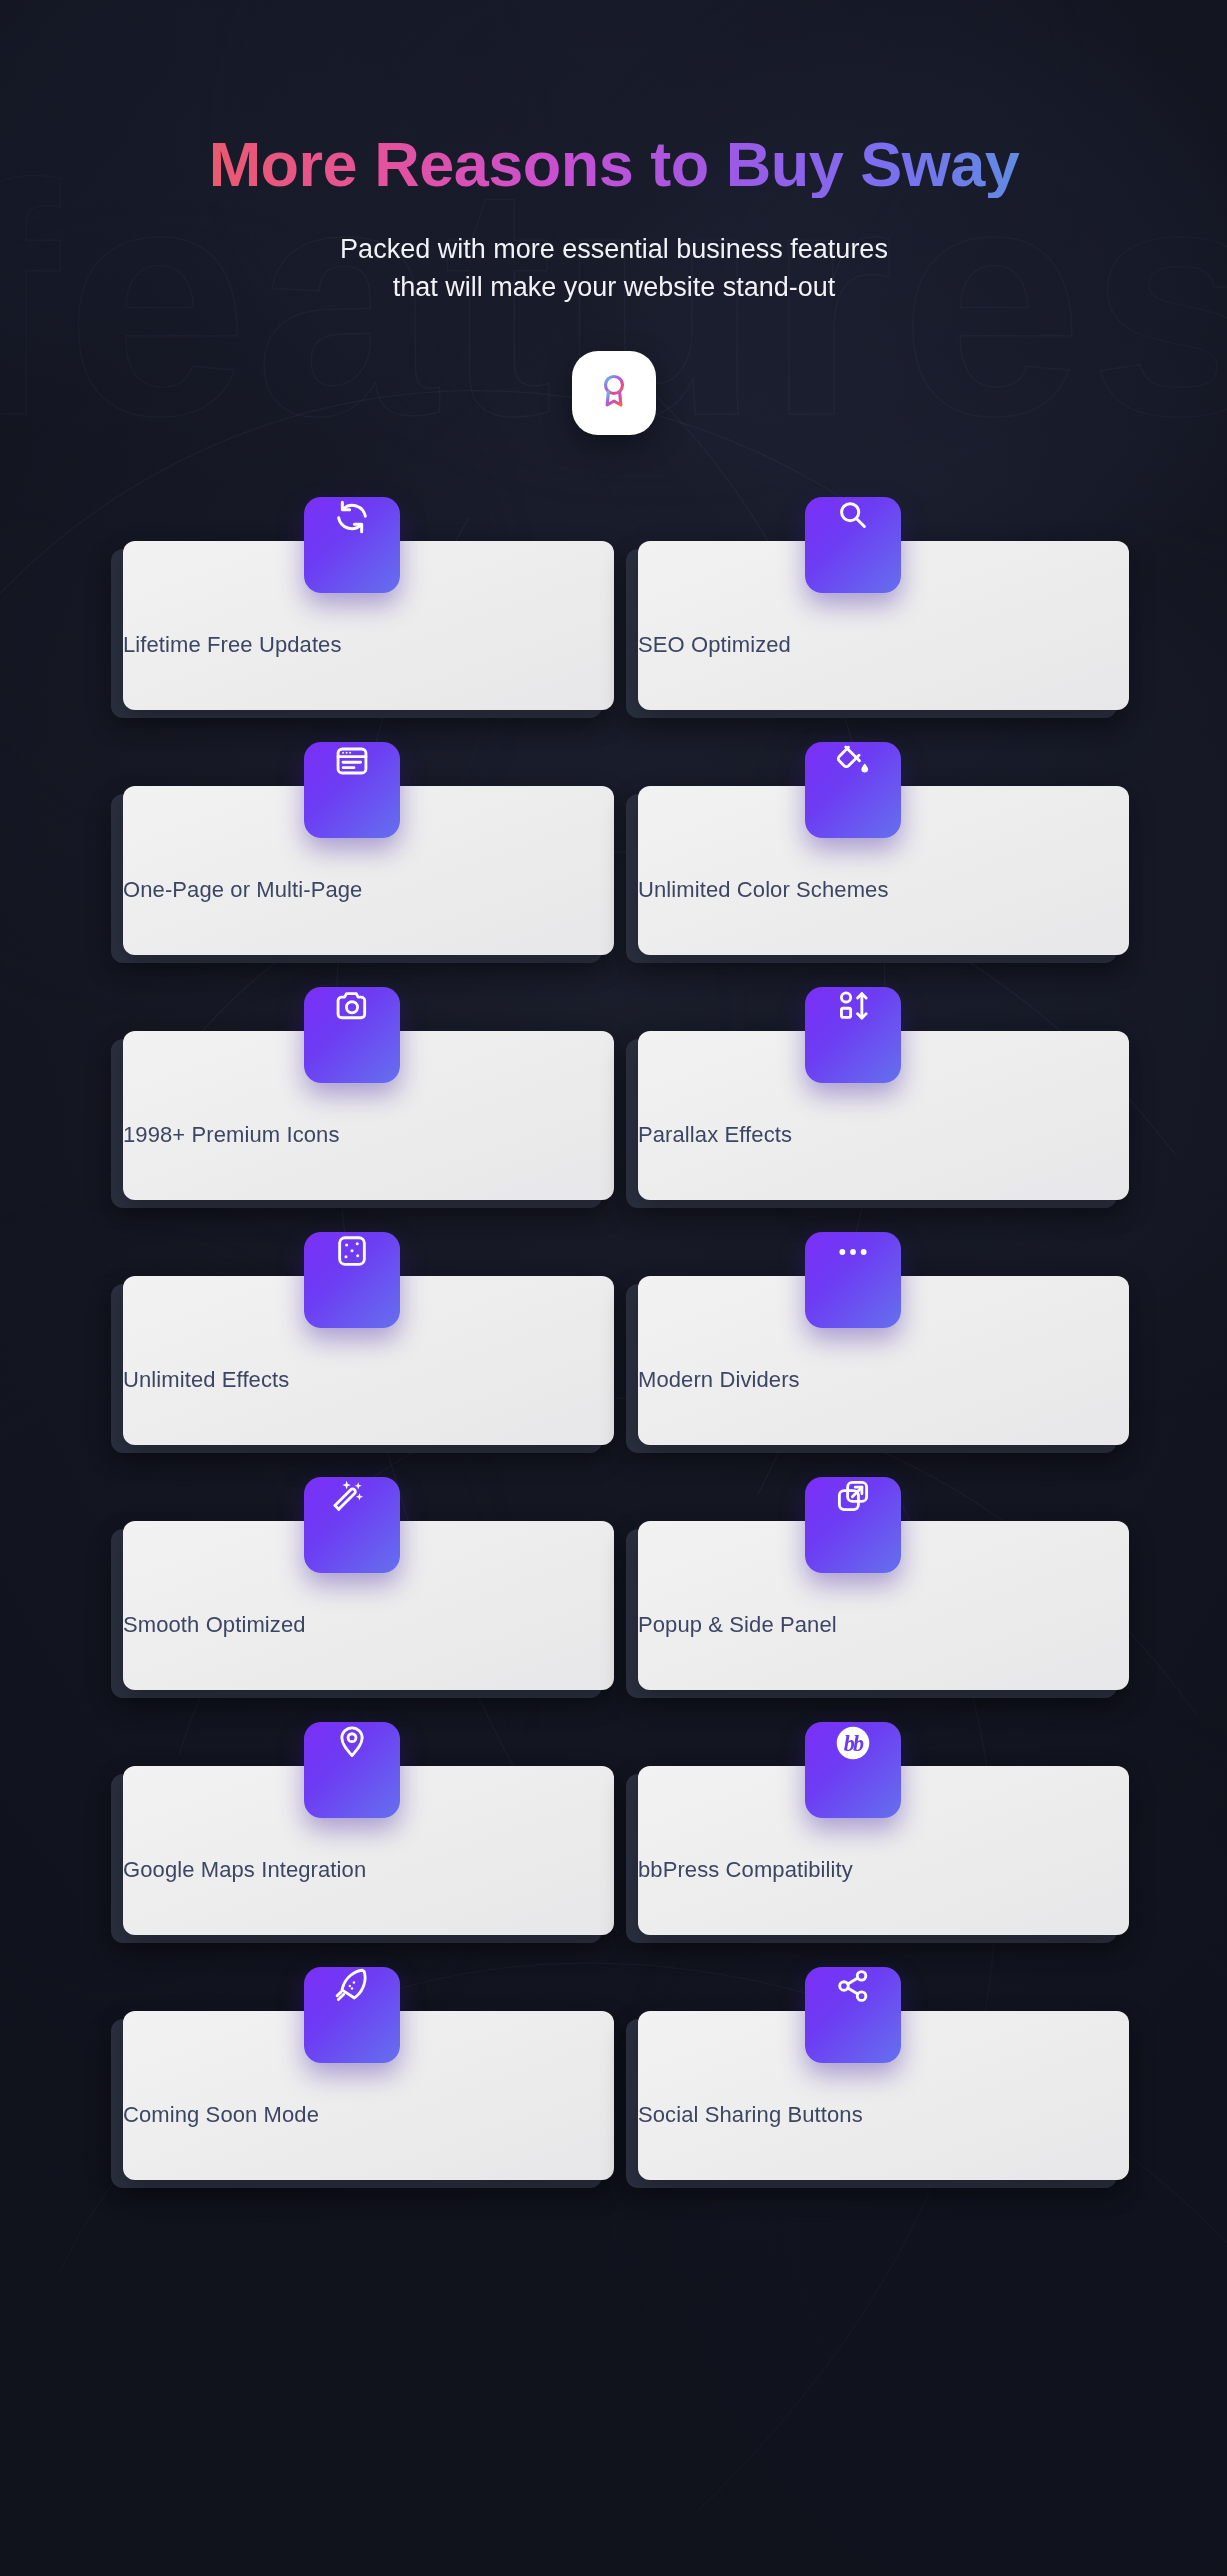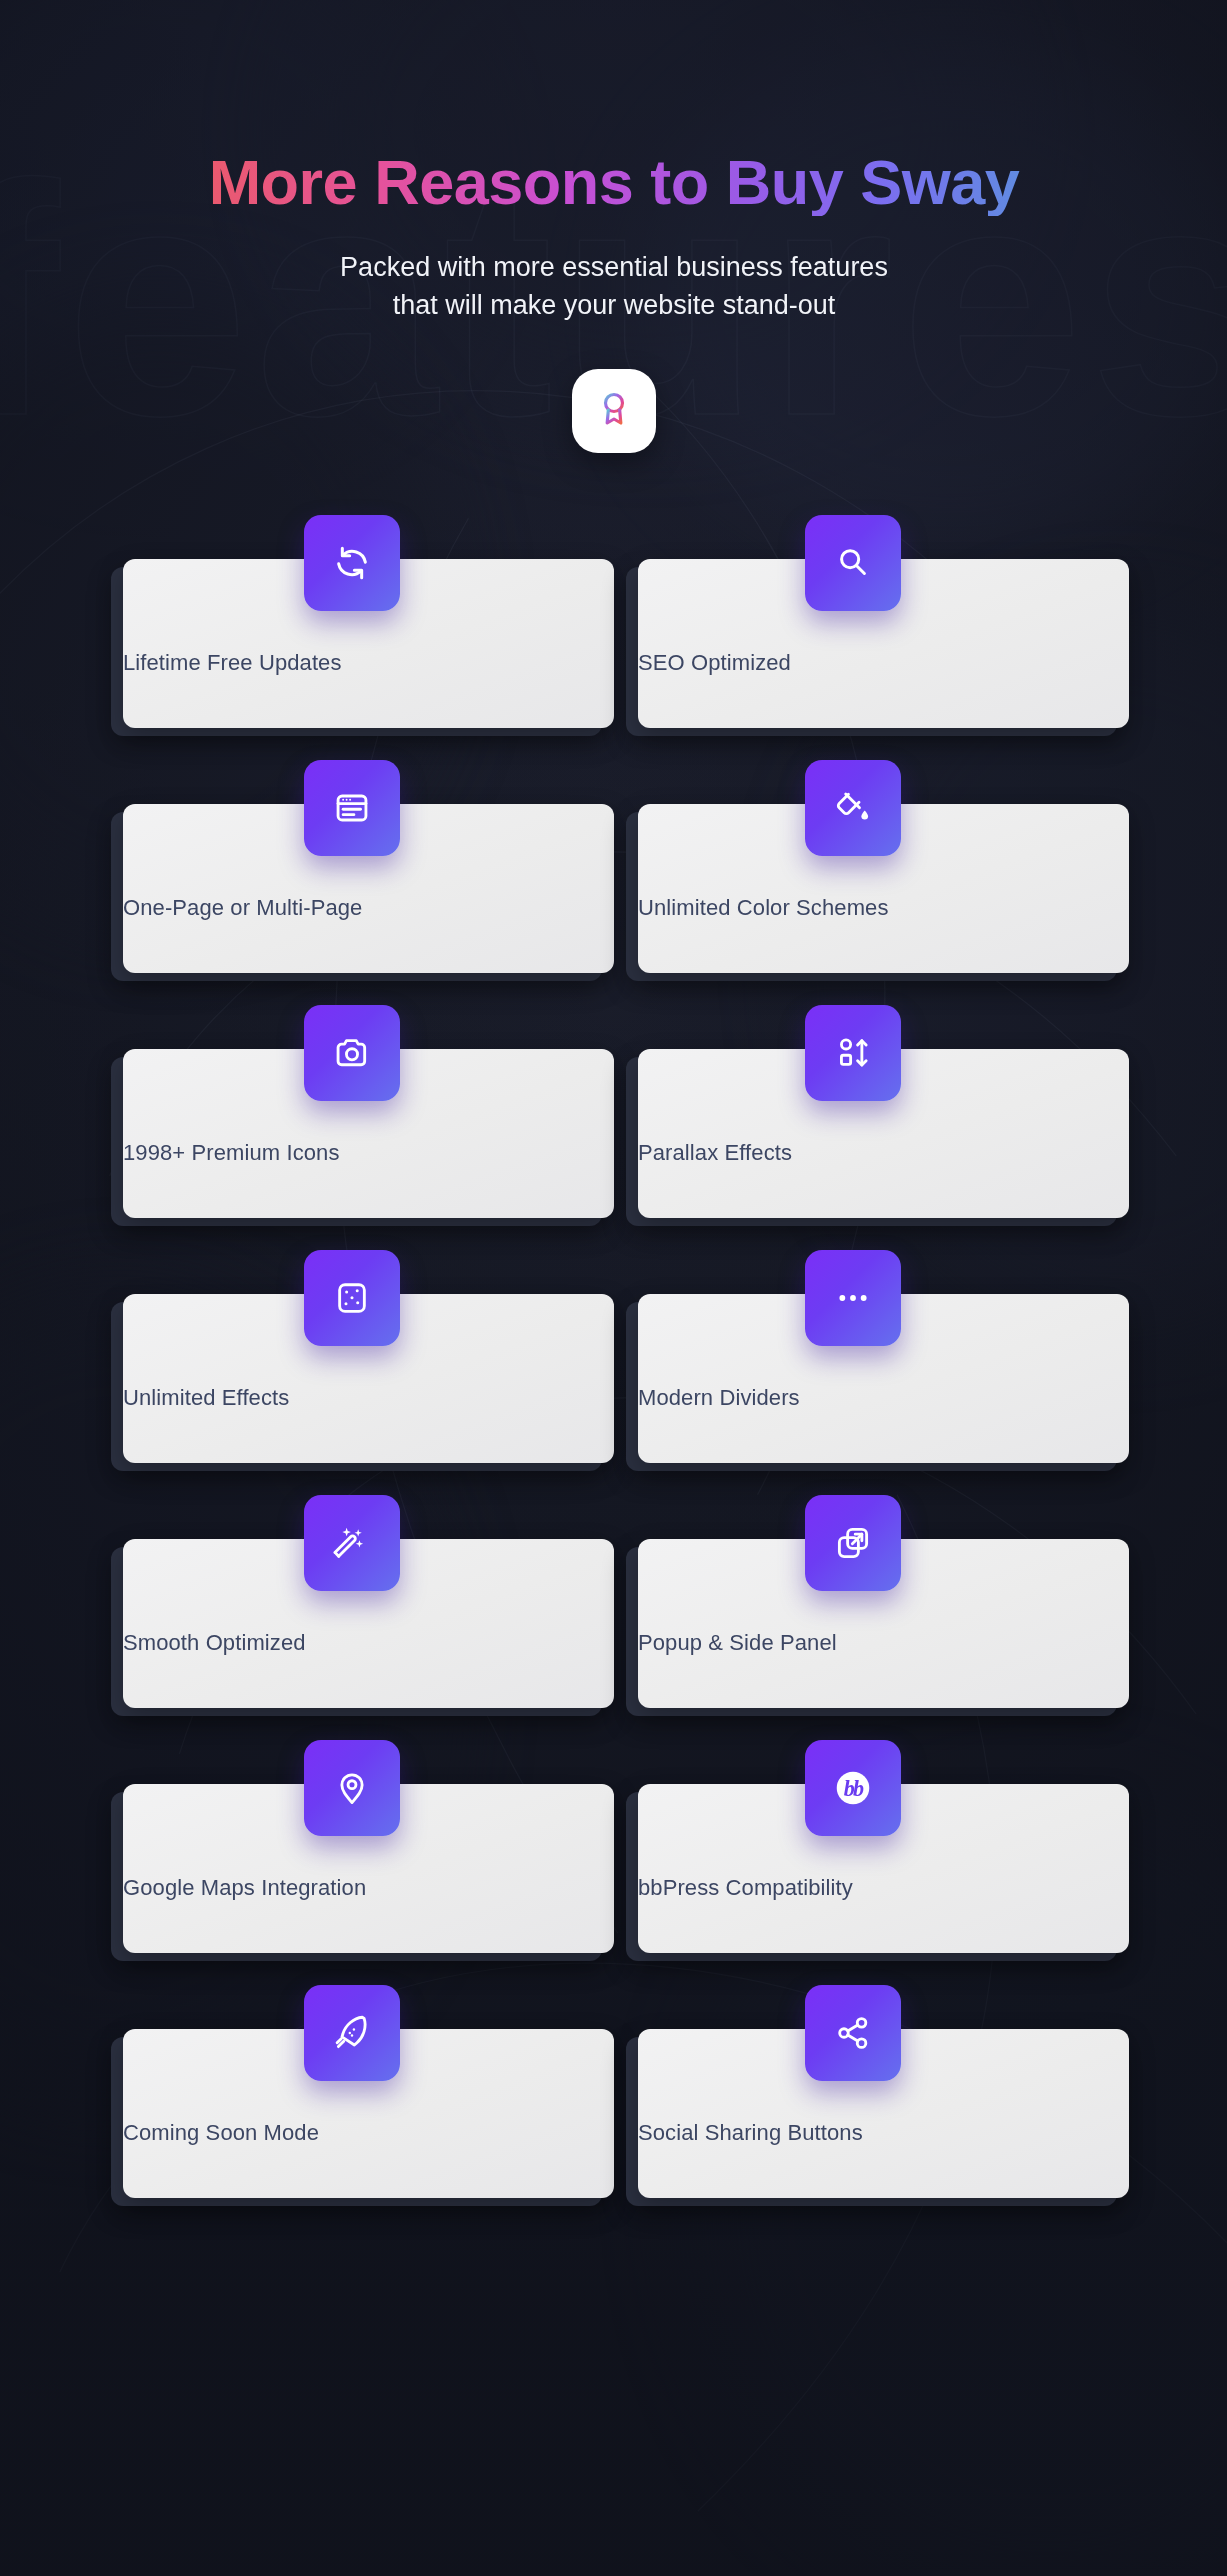--- a/index.html
+++ b/index.html
@@ -67,21 +67,20 @@
         #ea5a6b 16%,
         #e5529b 31%,
         #c84fd4 46%,
         #9b5ae6 60%,
         #7b6ef0 72%,
         #5a93dd 86%,
         #2ec6c6 100%);
     -webkit-background-clip:text;
     background-clip:text;
     color:transparent;
-    margin-top:18px;
     -webkit-text-fill-color:transparent;
   }
 
   .hero-sub {
     margin-top:32px;
     font-size:27px;
     line-height:1.42;
     color:#f1f3f8;
     font-weight:400;
   }
@@ -141,21 +140,21 @@
     text-align:center;
   }
 
   
   .icon-tile {
     position:absolute;
     top:0;
     width:96px; height:96px;
     border-radius:17px;
     background:linear-gradient(135deg,#7b2ff7 0%,#6d3cf3 40%,#6570ee 100%);
-    display:flex; align-items:center; justify-content:center;
+    display:flex; justify-content:center;
     box-shadow:0 12px 26px rgba(60,25,160,.38);
     z-index:3;
   }
   
   .feature:nth-child(odd)  .icon-tile { left:193px; }
   .feature:nth-child(even) .icon-tile { left:179px; }
 
   .icon-tile svg { display:block; }
 </style>
 </head>

